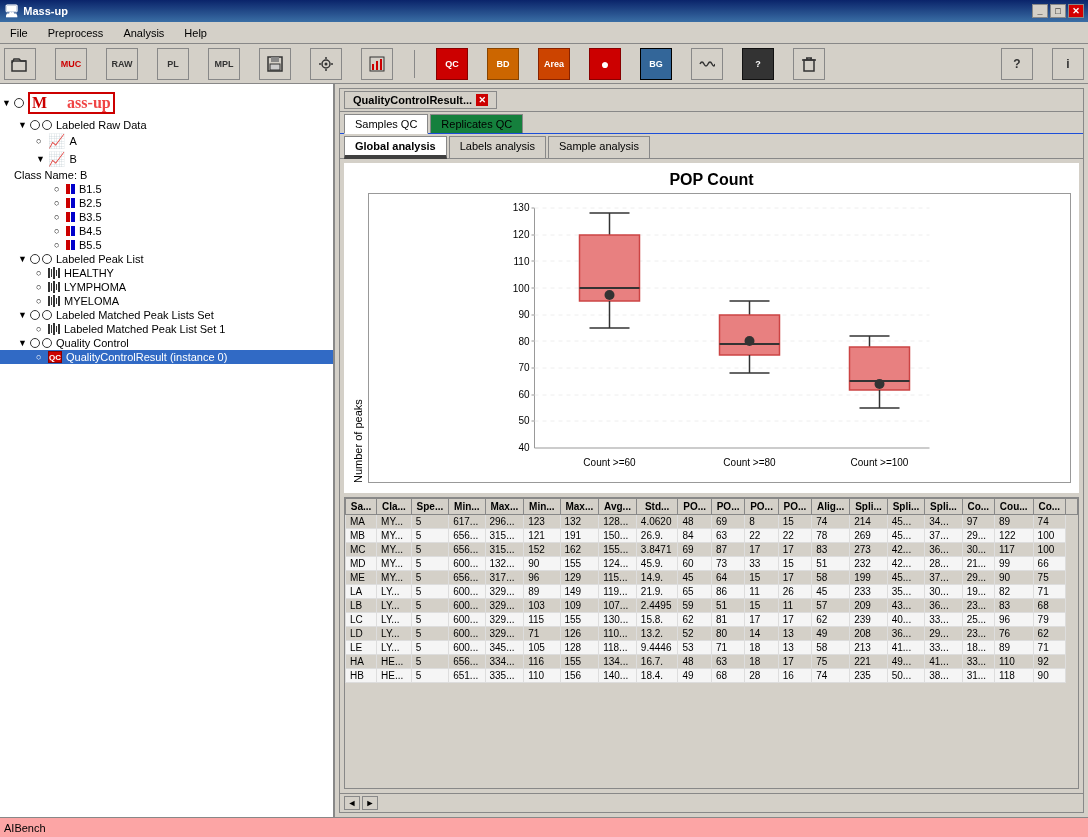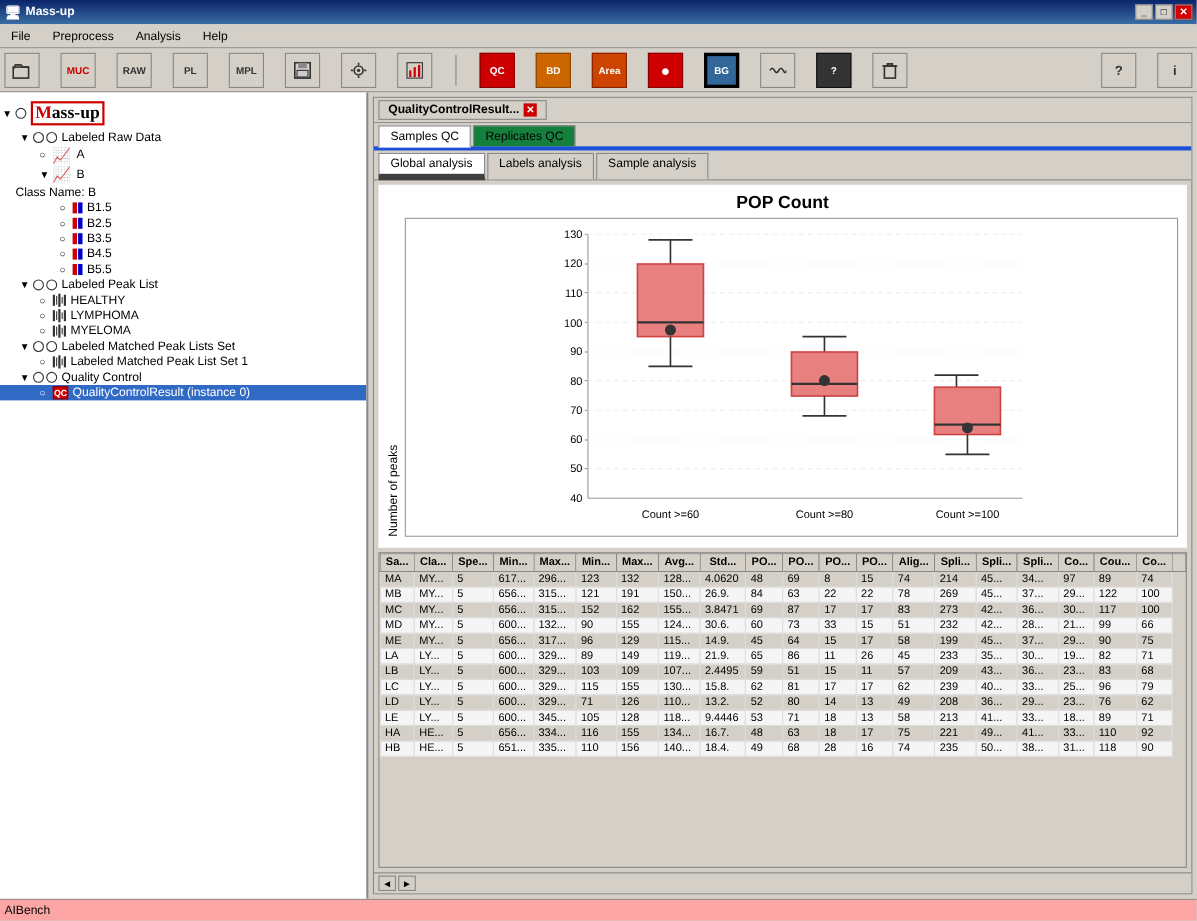--- a/index.html
+++ b/index.html
@@ -100,21 +100,21 @@
     .tab-close {
       width: 12px; height: 12px; background: #c00; color: white;
       border: none; font-size: 9px; display: flex; align-items: center; justify-content: center;
       cursor: pointer; font-weight: bold;
     }
 
     
     .primary-tabs {
       display: flex;
       background: #d4d0c8;
-      border-bottom: 4px solid #1d4ed8;
+      border-bottom: 1px solid #1d4ed8;
       padding: 2px 4px 0;
     }
     .primary-tab {
       padding: 3px 10px;
       border: 1px solid #888;
       border-bottom: none;
       background: #15803d;
       cursor: pointer;
       font-size: 11px;
       margin-right: 2px;
@@ -137,23 +137,24 @@
       padding: 3px 10px;
       border: 1px solid #888;
       border-bottom: none;
       background: #d4d0c8;
       cursor: pointer;
       font-size: 11px;
       margin-right: 2px;
     }
     .secondary-tab.active {
       background: white;
-      border-bottom: 6px solid #404040;
+      border-bottom: 4px solid #404040;
       margin-bottom: -1px;
       z-index: 1;
+      font-weight: bold;
     }
 
     
     .chart-area {
       background: white;
       margin: 4px;
       padding: 8px;
       flex: 0 0 330px;
       display: flex;
       flex-direction: column;
@@ -306,21 +307,21 @@
   </div>
   <div class="toolbar-btn" style="font-size:9px;font-weight:bold;background:#cc6600;color:white;border:1px solid #884400;">
     <span>BD</span>
   </div>
   <div class="toolbar-btn" style="font-size:9px;font-weight:bold;background:#cc4400;color:white;border:1px solid #882200;">
     <span>Area</span>
   </div>
   <div class="toolbar-btn" style="background:#cc0000;color:white;border:1px solid #880000;">
     <span style="font-size:14px;color:white;">●</span>
   </div>
-  <div class="toolbar-btn" style="font-size:9px;font-weight:bold;background:#336699;color:white;border:3px solid #000000;">
+  <div class="toolbar-btn" style="font-size:9px;font-weight:bold;background:#336699;color:white;border:1px solid #000000;">
     <span>BG</span>
   </div>
   <div class="toolbar-btn" style="font-size:14px;">
     <svg width="16" height="16" viewBox="0 0 16 16">
         <path d="M1 8 Q3 4 5 8 Q7 12 9 8 Q11 4 13 8 Q15 12 16 8" fill="none" stroke="#333" stroke-width="1.5"></path>
       </svg>
   </div>
   <div class="toolbar-btn" style="font-size:9px;font-weight:bold;background:#333;color:white;border:1px solid #111;">
     <span>?</span>
   </div>
@@ -338,21 +339,21 @@
   <div class="toolbar-btn" style="font-weight:bold;font-size:12px;background:#d4d0c8;border:1px solid #888;">i</div>
 </div>
 
 <div class="main-container">
 
   <div class="tree-panel">
 
     <div style="padding: 4px 2px; display:flex; align-items:center;">
       <span style="width:12px;font-size:9px;">▼</span>
       <span style="width:10px;height:10px;border-radius:50%;border:1px solid #333;background:white;display:inline-block;margin-right:4px;"></span>
-      <span style="font-family:serif;font-size:16px;font-weight:bold;color:#cc0000;border:2px solid #cc0000;background:white;padding:0 2px;margin-right:2px;">M<span style="color:#000000;">ass-up</span></span>
+      <span style="font-family:serif;font-size:16px;font-weight:bold;color:#cc0000;border:2px solid #cc0000;background:white;padding:0 2px;margin-right:2px;">M<span style="color:#ef4444;margin-left:20px;">ass-up</span></span>
     </div>
 
     <div class="tree-node" style="padding-left:18px;">
       <span style="width:12px;font-size:9px;">▼</span>
       <span style="width:10px;height:10px;border-radius:50%;border:1px solid #333;background:white;display:inline-block;margin-right:2px;"></span>
       <span style="width:10px;height:10px;border-radius:50%;border:1px solid #333;background:white;display:inline-block;margin-right:4px;"></span>
       <span>Labeled Raw Data</span>
     </div>
 
     <div class="tree-node" style="padding-left:36px;">
@@ -687,21 +688,21 @@
               </tr>
               <tr>
                 <td>MD</td>
                 <td>MY...</td>
                 <td>5</td>
                 <td>600...</td>
                 <td>132...</td>
                 <td>90</td>
                 <td>155</td>
                 <td>124...</td>
-                <td>30.6.</td>
+                <td>45.9.</td>
                 <td>60</td>
                 <td>73</td>
                 <td>33</td>
                 <td>15</td>
                 <td>51</td>
                 <td>232</td>
                 <td>42...</td>
                 <td>28...</td>
                 <td>21...</td>
                 <td>99</td>

